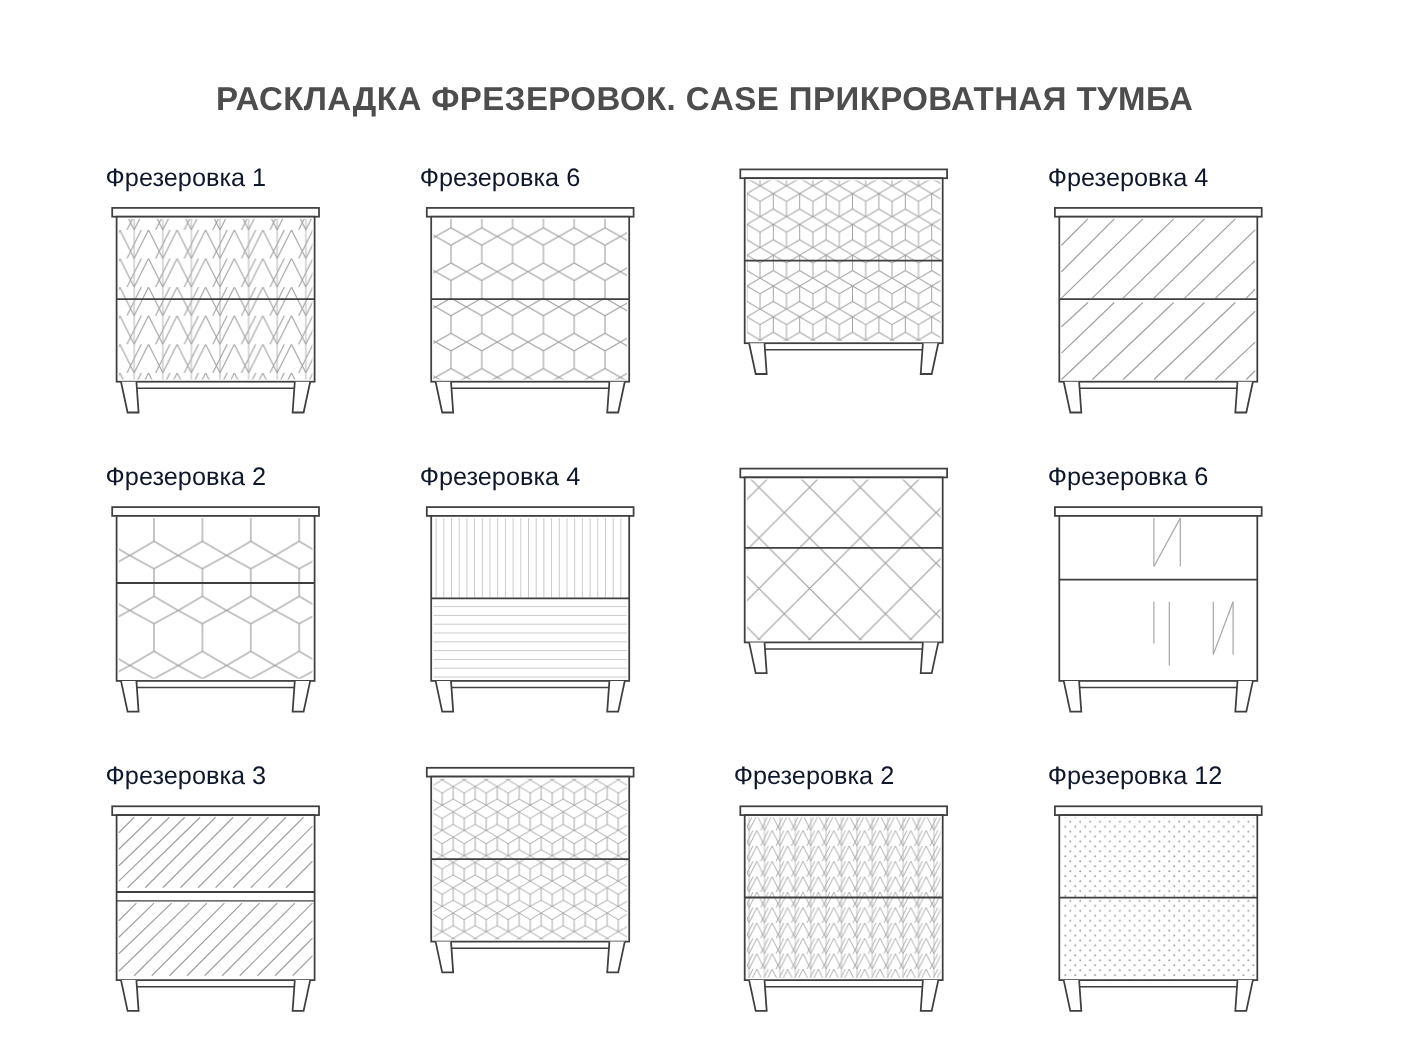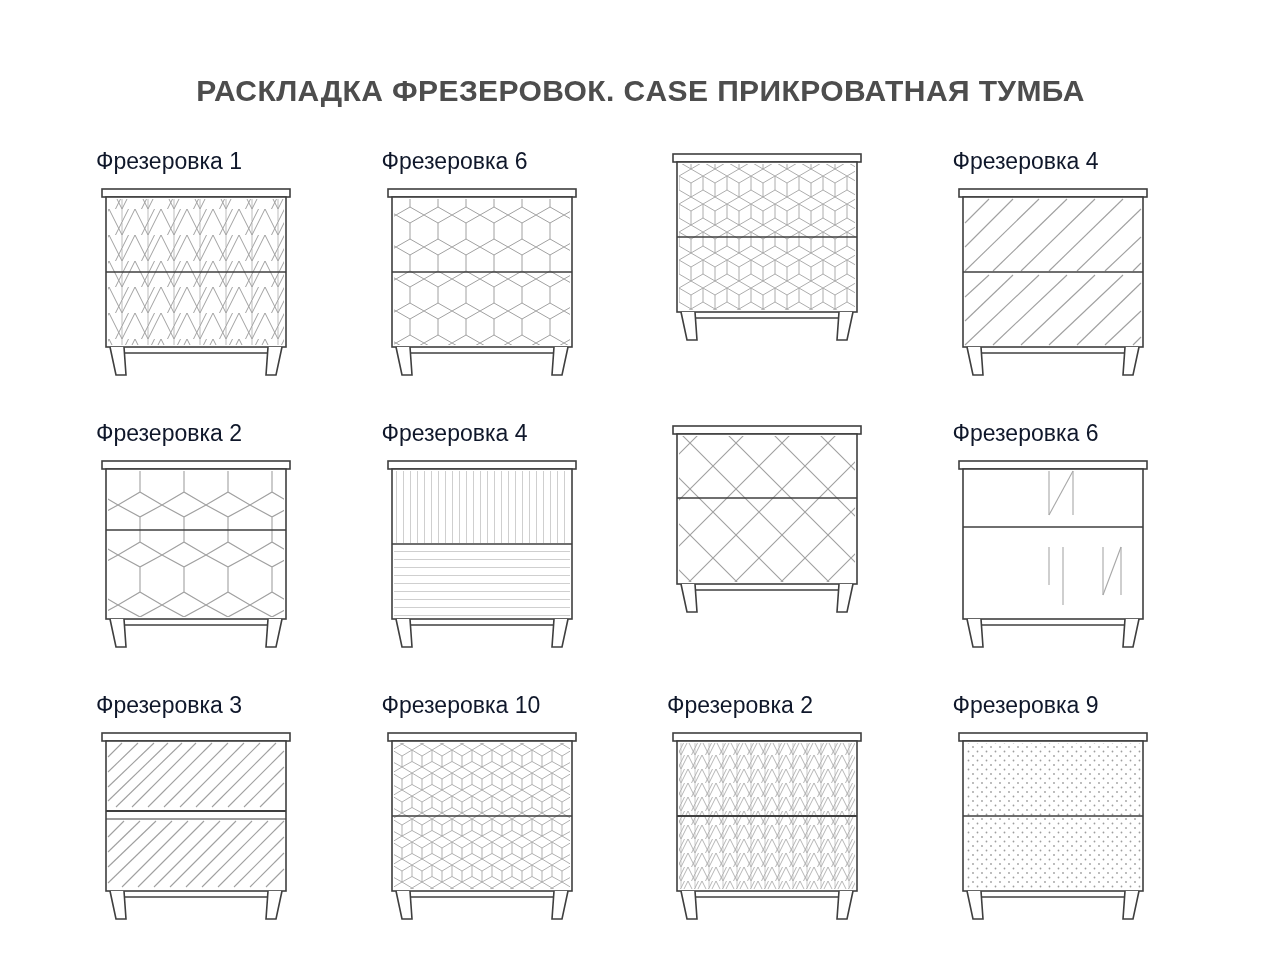--- a/index.html
+++ b/index.html
@@ -300,21 +300,20 @@
           <line x1="10" y1="84" x2="190" y2="84" stroke="#3f3f3f" stroke-width="1.8"></line>
           <line x1="10" y1="92" x2="190" y2="92" stroke="#3f3f3f" stroke-width="1.2"></line>
           <path d="M14 164 L20 192 L30 192 L28 164" fill="#ffffff" stroke="#3f3f3f" stroke-width="1.6"></path>
           <path d="M186 164 L180 192 L170 192 L172 164" fill="#ffffff" stroke="#3f3f3f" stroke-width="1.6"></path>
           <line x1="28" y1="170" x2="172" y2="170" stroke="#3f3f3f" stroke-width="1.4"></line>
         </svg>
       </div>
     </div>
 
     <div class="cell">
-      <div class="cell-label">Фрезеровка 10</div>
       <div class="cabinet">
         <svg width="200" height="198" viewBox="0 0 200 198">
           <defs>
             <pattern id="p10" width="20" height="23" patternUnits="userSpaceOnUse">
               <path d="M10 0 L20 6 L20 17 L10 23 L0 17 L0 6 Z" stroke="#a3a3a3" stroke-width="0.85" fill="none"></path>
               <path d="M10 0 L10 11.5 M10 11.5 L0 17 M10 11.5 L20 17" stroke="#a3a3a3" stroke-width="0.85" fill="none"></path>
             </pattern>
           </defs>
           <rect x="6" y="6" width="188" height="8" fill="#ffffff" stroke="#3f3f3f" stroke-width="1.6"></rect>
           <rect x="10" y="14" width="180" height="150" fill="#ffffff" stroke="#3f3f3f" stroke-width="1.6"></rect>
@@ -342,21 +341,21 @@
           <rect x="12" y="16" width="176" height="146" fill="url(#p11)" stroke="none"></rect>
           <line x1="10" y1="89" x2="190" y2="89" stroke="#3f3f3f" stroke-width="1.8"></line>
           <path d="M14 164 L20 192 L30 192 L28 164" fill="#ffffff" stroke="#3f3f3f" stroke-width="1.6"></path>
           <path d="M186 164 L180 192 L170 192 L172 164" fill="#ffffff" stroke="#3f3f3f" stroke-width="1.6"></path>
           <line x1="28" y1="170" x2="172" y2="170" stroke="#3f3f3f" stroke-width="1.4"></line>
         </svg>
       </div>
     </div>
 
     <div class="cell">
-      <div class="cell-label">Фрезеровка 9</div>
+      <div class="cell-label">Фрезеровка 12</div>
       <div class="cabinet">
         <svg width="200" height="198" viewBox="0 0 200 198">
           <defs>
             <pattern id="p12" width="9" height="9" patternUnits="userSpaceOnUse">
               <circle cx="2" cy="2" r="0.9" fill="#9e9e9e"></circle>
               <circle cx="6.5" cy="6.5" r="0.9" fill="#9e9e9e"></circle>
             </pattern>
           </defs>
           <rect x="6" y="6" width="188" height="8" fill="#ffffff" stroke="#3f3f3f" stroke-width="1.6"></rect>
           <rect x="10" y="14" width="180" height="150" fill="#ffffff" stroke="#3f3f3f" stroke-width="1.6"></rect>

